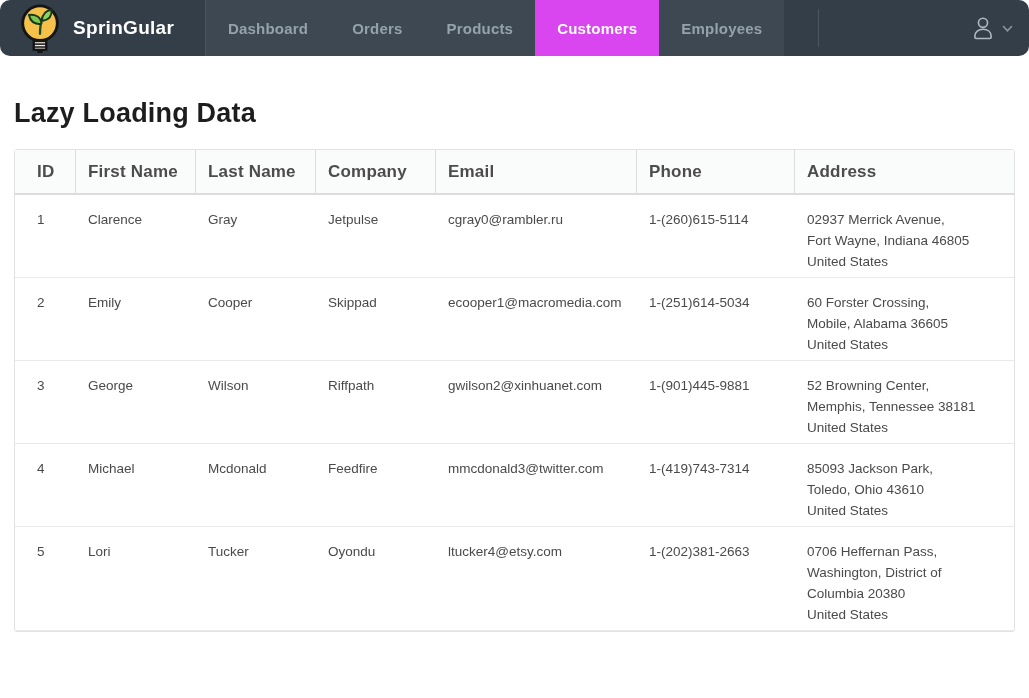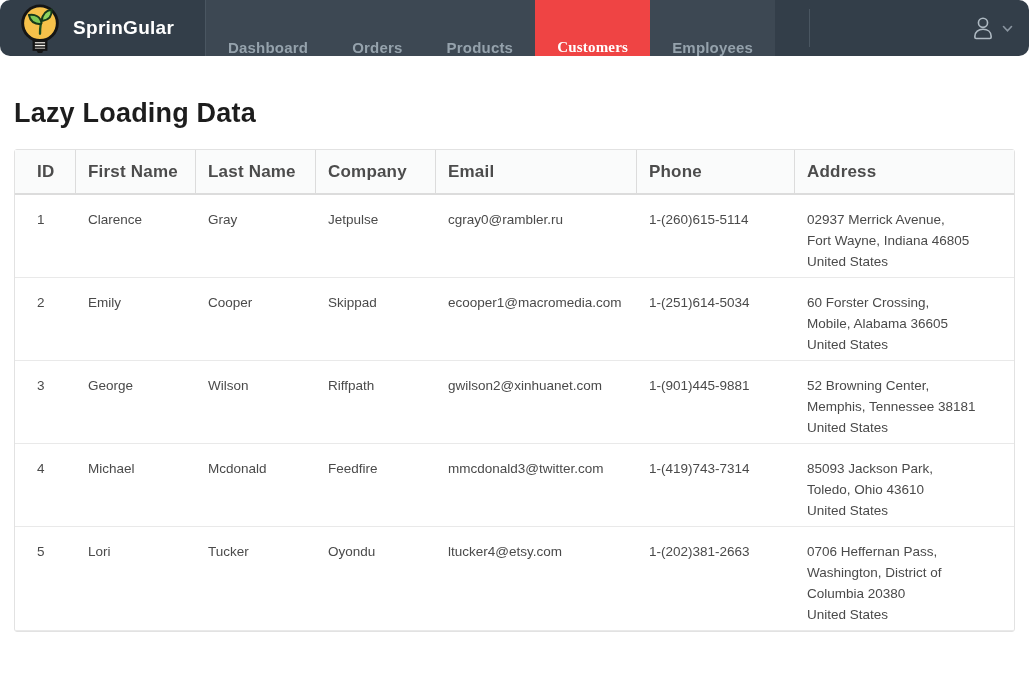--- a/index.html
+++ b/index.html
@@ -24,26 +24,26 @@
     color: #ffffff; font-size: 19px; font-weight: bold;
     margin-left: 9px; letter-spacing: 0.3px;
   }
   .nav-menu {
     list-style: none; margin: 0; padding: 0;
     display: flex; align-items: stretch;
     background: #3d4853;
     border-left: 1px solid #4a5661;
   }
   .nav-item {
-    display: flex; align-items: flex-end;
+    display: flex; align-items: center;
     padding: 0 22px; cursor: pointer;
     color: #95a2ac; font-size: 15px; font-weight: bold;
     letter-spacing: 0.2px;
   }
-  .nav-item.active { background: #ef4444; color: #ffffff; font-family: Liberation Serif, serif; }
+  .nav-item.active { background: #d946ef; color: #ffffff; }
   .nav-divider {
     width: 1px; background: #4a5661;
     height: 38px; align-self: center; margin-left: 34px;
   }
   .nav-spacer { flex: 1 1 auto; }
   .user-menu {
     display: flex; align-items: center; padding-right: 16px; cursor: pointer;
   }
   .user-menu svg { display: block; }
   .caret { margin-left: 6px; margin-top: 2px; }

